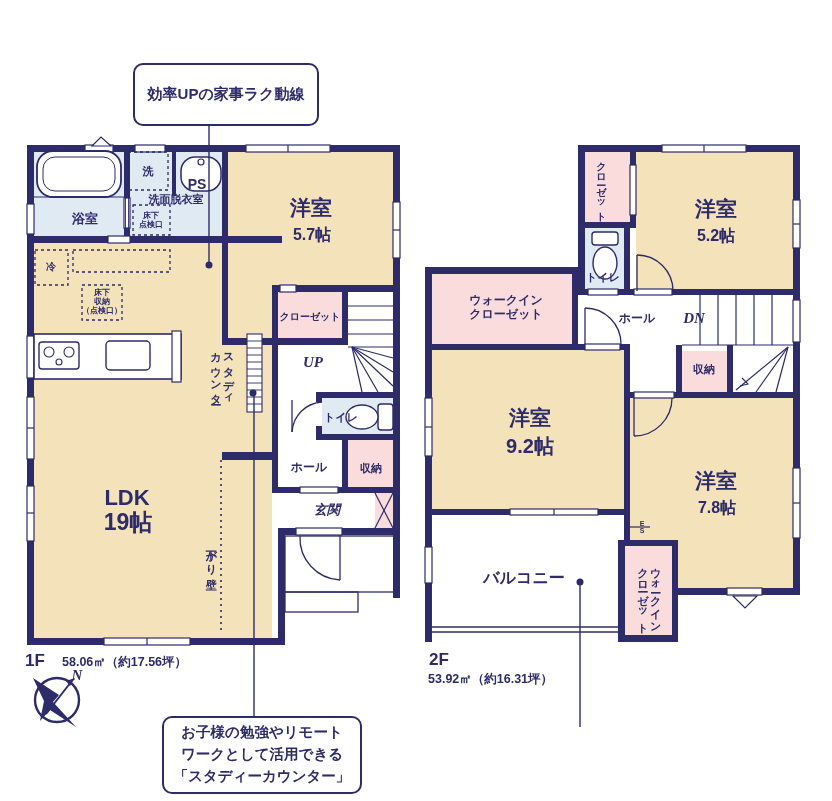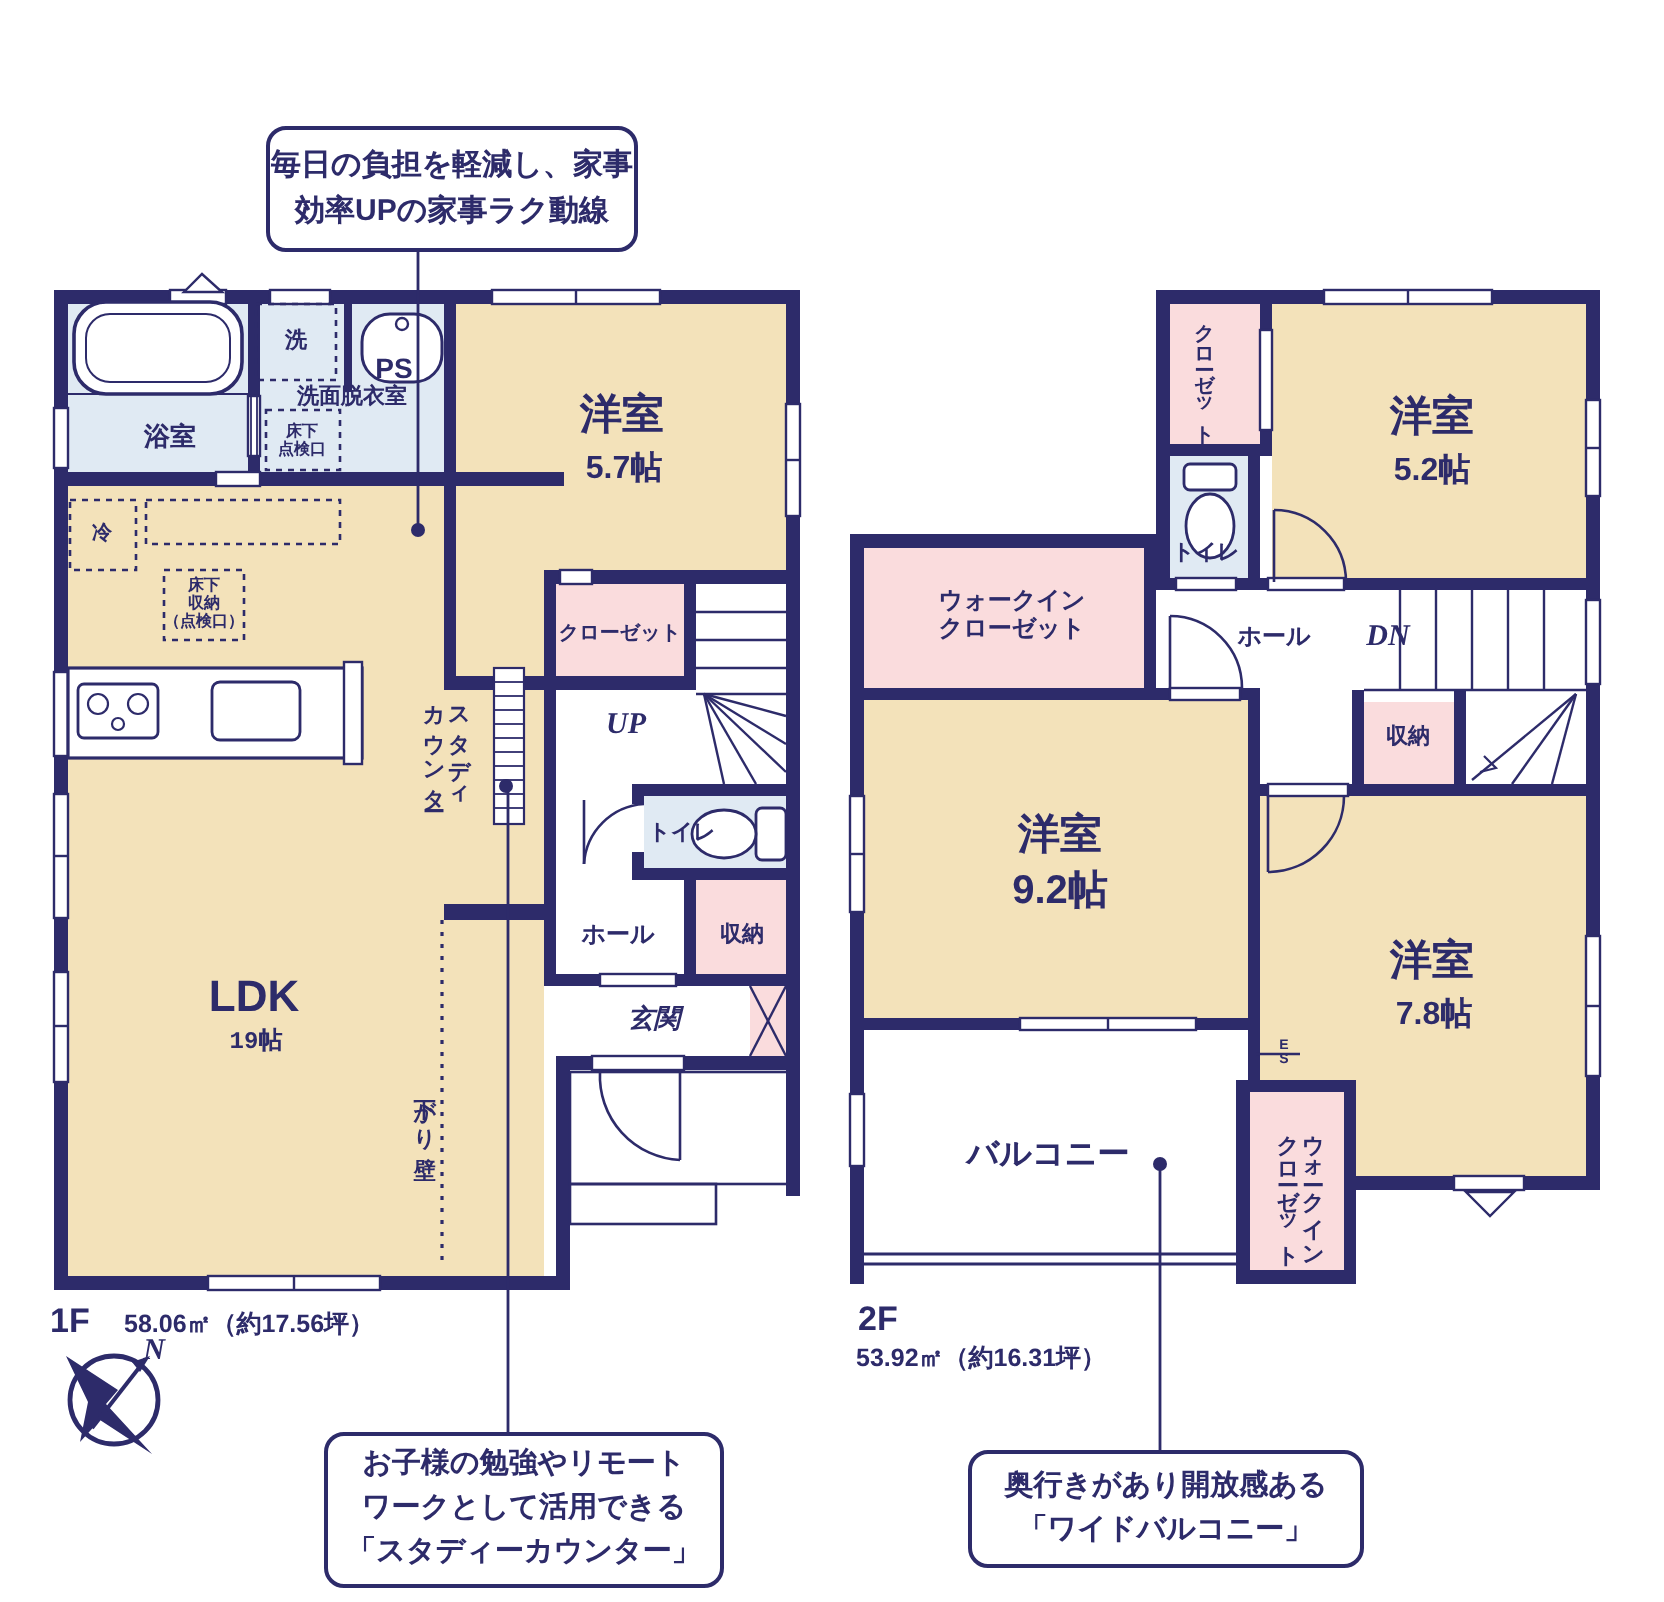--- a/index.html
+++ b/index.html
@@ -288,21 +288,21 @@
 </div>
 <div class="lbl" style="left:311px;top:208px;font-size:21px;">洋室</div>
 <div class="lbl" style="left:312px;top:235px;font-size:16px;">5.7帖</div>
 <div class="lbl" style="left:310px;top:317px;font-size:10px;">クローゼット</div>
 <div class="lbl ital" style="left:313px;top:363px;font-size:15px;">UP</div>
 <div class="lbl" style="left:341px;top:417px;font-size:11px;">トイレ</div>
 <div class="lbl" style="left:309px;top:468px;font-size:12px;">ホール</div>
 <div class="lbl" style="left:371px;top:468px;font-size:11px;">収納</div>
 <div class="lbl" style="left:327px;top:510px;font-size:13px;font-style:italic;">玄関</div>
 <div class="lbl" style="left:127px;top:498px;font-size:22px;">LDK</div>
-<div class="lbl" style="left:128px;top:522px;font-size:12px;font-family:Liberation Mono, monospace;">19帖</div>
+<div class="lbl" style="left:128px;top:522px;font-size:23px;">19帖</div>
 <div class="lbl v" style="left:222px;top:373px;font-size:11px;">
   <span>スタディ</span>
   <span>カウンター</span>
 </div>
 <div class="lbl v" style="left:211px;top:556px;font-size:11px;">下がり壁</div>
 <div class="lbl la" style="left:25px;top:661px;font-size:17px;">1F</div>
 <div class="lbl la" style="left:62px;top:662px;font-size:12.5px;">58.06㎡（約17.56坪）</div>
 <div class="lbl ital" style="left:77px;top:676px;font-size:15px;">N</div>
 
 <div class="lbl v" style="left:601px;top:186px;font-size:10px;">クローゼット</div>
@@ -326,26 +326,21 @@
 </div>
 <div class="lbl v" style="left:649px;top:594px;font-size:11px;">
   <span>ウォークイン</span>
   <span>クローゼット</span>
 </div>
 <div class="lbl" style="left:524px;top:578px;font-size:16px;">バルコニー</div>
 <div class="lbl la" style="left:429px;top:660px;font-size:17px;">2F</div>
 <div class="lbl la" style="left:428px;top:679px;font-size:12.5px;text-align:right;">53.92㎡（約16.31坪）</div>
 
 <div class="callout" style="left:133px;top:63px;width:182px;height:59px;font-size:15px;">
-  <div>毎日の負担を軽減し、家事</div>
   <div>効率UPの家事ラク動線</div>
 </div>
 <div class="callout" style="left:162px;top:716px;width:196px;height:74px;font-size:14.5px;">
   <div>お子様の勉強やリモート</div>
   <div>ワークとして活用できる</div>
   <div>「スタディーカウンター」</div>
 </div>
-<div class="callout" style="left:484px;top:725px;width:194px;height:55px;font-size:14.5px;">
-  <div>奥行きがあり開放感ある</div>
-  <div>「ワイドバルコニー」</div>
-</div>
 
 </div>
 
 </body></html>

